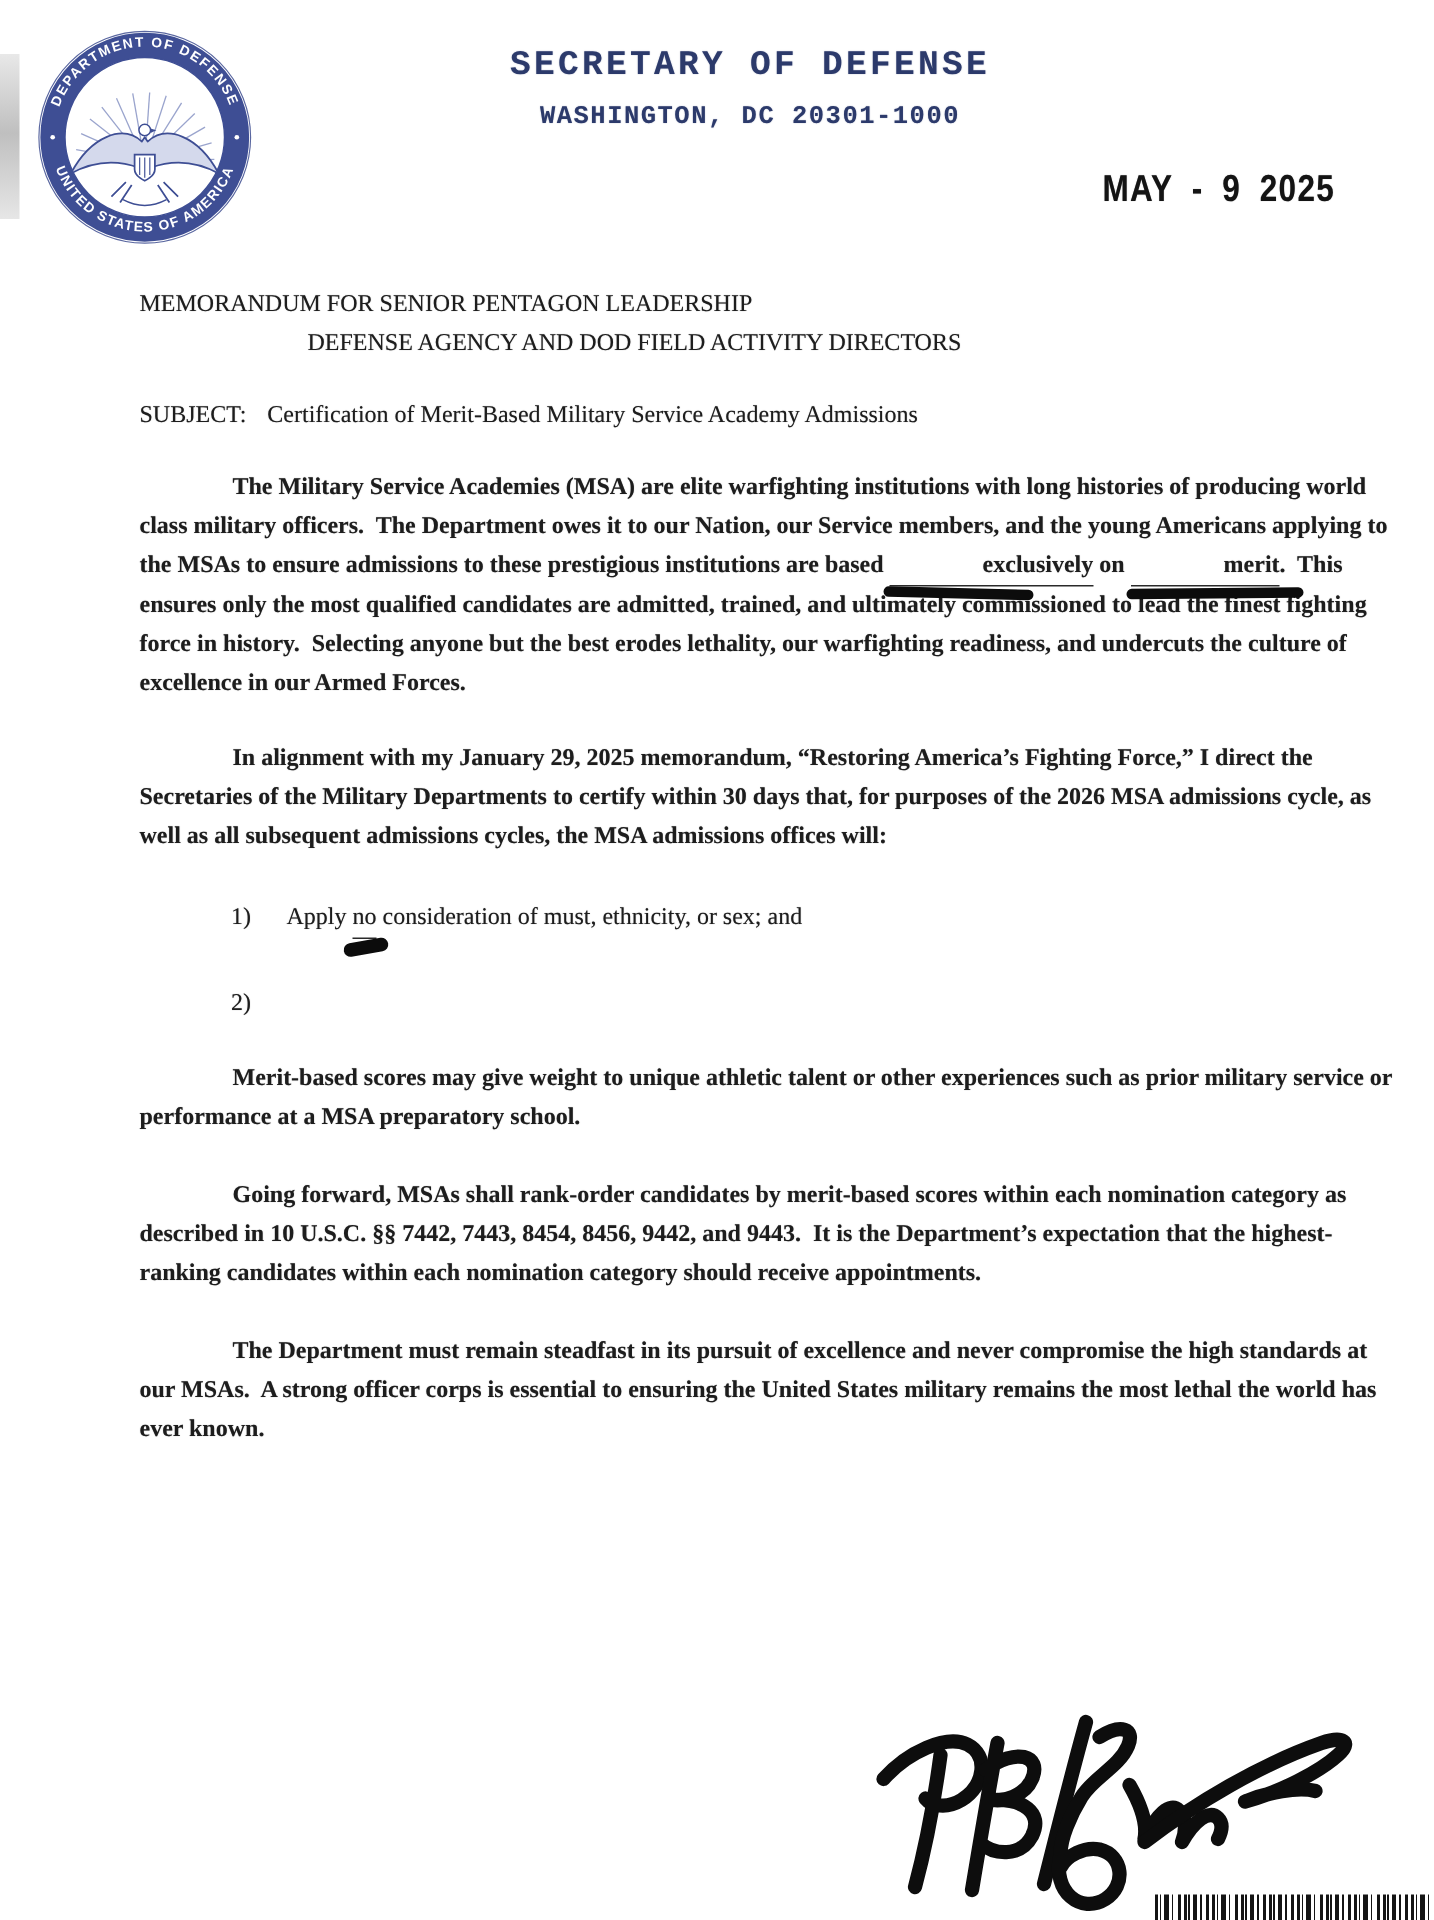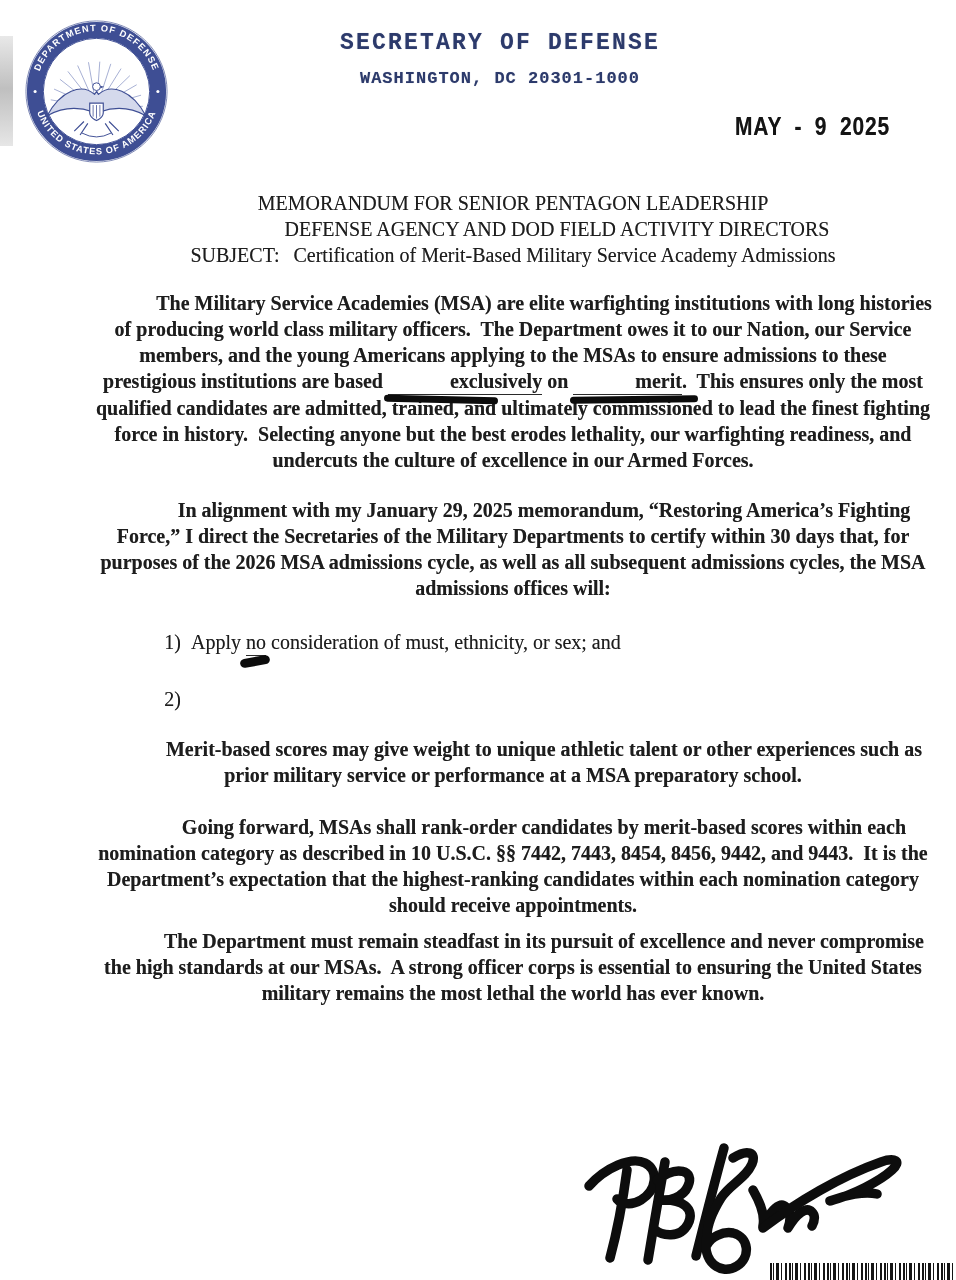--- a/index.html
+++ b/index.html
@@ -28,34 +28,33 @@
     position:absolute; left:735px; top:112px;
     font-family:"Liberation Sans", sans-serif; font-weight:700;
     font-size:25px; letter-spacing:1px; word-spacing:7px; color:#141414;
     transform:scaleX(.84); transform-origin:left center; white-space:pre;
     text-shadow:0 0 .6px rgba(0,0,0,.5);
   }
 
   
   .memo-body {
     position:absolute; left:93px; top:190px; width:840px;
-    font-size:20px; line-height:26px;
+    font-size:16px; line-height:26px;
     text-shadow:0 0 .6px rgba(25,25,25,.5);
-    text-align:center;
   }
-  .memo-to2 { margin-left:88px; }
-  .subject { }
+  .memo-to2 { margin-left:112px; }
+  .subject { margin-top:22px; }
   .subject-text { margin-left:14px; }
   .para { margin:0; text-indent:62px; white-space:pre-wrap;font-weight:bold; }
   .p1 { margin-top:22px; }
   .p2 { margin-top:24px; }
   .p3 { margin-top:24px; }
   .p4 { margin-top:26px; }
   .p5 { margin-top:26px; }
-  .p6 { margin-top:10px; }
+  .p6 { margin-top:26px; }
   .num-list { margin:28px 0 0 61px; }
   .num-item { display:flex; margin-top:0; white-space:pre-wrap; }
   .num-item + .num-item { margin-top:30px; }
   .num { width:37px; flex:0 0 37px; }
 
   
   .uword { position:relative; display:inline-block; border-bottom:1.5px solid #2a2a2a; }
   .uword::after {
     content:""; position:absolute; background:#0c0c0c; border-radius:4px;
   }

